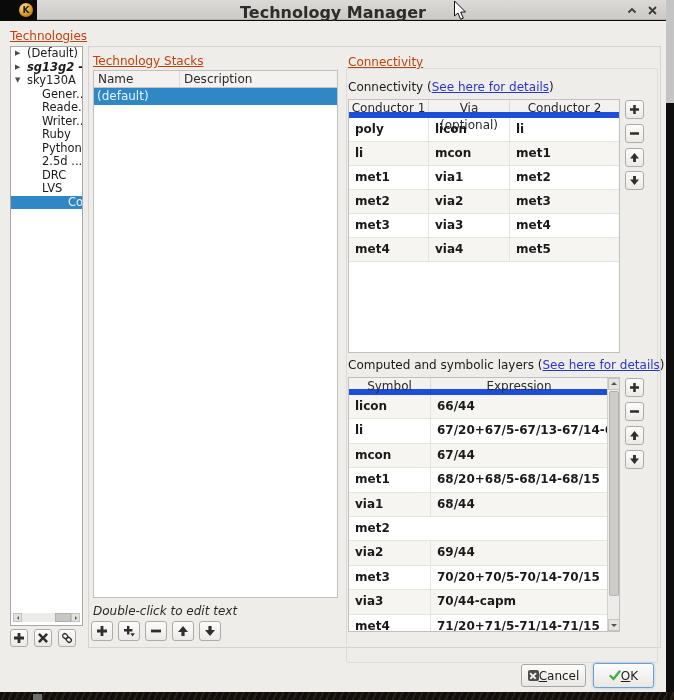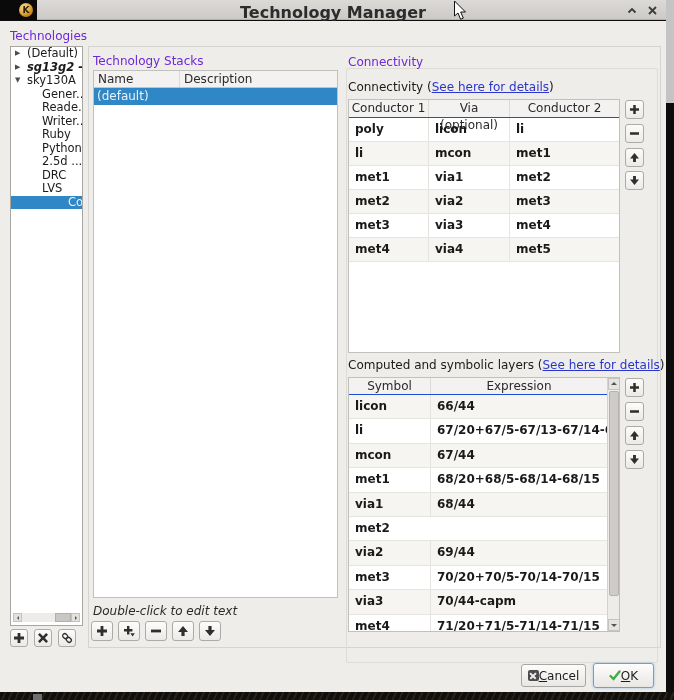--- a/index.html
+++ b/index.html
@@ -20,21 +20,21 @@
   .win-btn { position:absolute; top:3px; width:16px; height:15px; display:flex; align-items:center; justify-content:center; }
   .win-btn.shade { right:26px; } .win-btn.close { right:6px; }
   .win-btn svg { display:block; }
 
   
   .cursor { position:absolute; left:453px; top:0px; z-index:50; }
 
   
   .dialog { position:absolute; left:0; top:21px; width:666px; height:671px; background:#efedea; }
 
-  .label { color:#6d28d9; }
+  .label { color:#c2410c;text-decoration:underline; }
   .tech-label { position:absolute; left:10px; top:8px; }
 
   
   .tree { position:absolute; left:10px; top:25px; width:73px; height:580px;
     background:#ffffff; border:1px solid #a8a6a3; overflow:hidden; }
   .titem { position:relative; height:13.5px; line-height:13.5px; font-size:11.5px; white-space:nowrap; overflow:hidden; }
   .titem .tlabel { position:absolute; left:16px; top:0; }
   .titem.child .tlabel { left:31px; }
   .titem .expicon { position:absolute; left:4px; top:0; width:10px; color:#4c4c4c; }
   .expicon.col::before { content:"▶"; font-size:7px; position:relative; top:-2px; }
@@ -78,21 +78,21 @@
   .conn-group-title { position:absolute; left:348px; top:34px; }
   .heading { position:absolute; white-space:nowrap; }
   .heading a { color:#2b35cc; text-decoration:underline; cursor:pointer; }
   .conn-heading { left:348px; top:59px; }
   .layers-heading { left:348px; top:337px; }
 
   
   .dtable { position:absolute; background:#fff; border:1px solid #c2c0bc; overflow:hidden; }
   .conn-table { left:348px; top:78px; width:272px; height:254px; }
   .layers-table { left:348px; top:356px; width:272px; height:255px; }
-  .thead { display:flex; background:#f3f2f0; border-bottom:1px solid #1d4ed8; color:#2a2a2a; }
+  .thead { display:flex; background:#f3f2f0; border-bottom:6px solid #1d4ed8; color:#2a2a2a; }
   .conn-table .thead { height:18px; line-height:17px; }
   .layers-table .thead { height:17px; line-height:16px; }
   .th { text-align:center; border-right:1px solid #dddbd8; }
   .th:last-child { border-right:none; }
   .trow { display:flex; height:24px; line-height:23px; border-bottom:1px solid #e6e4e1; }
   .layers-table .trow { height:24.4px; line-height:23px; }
   .trow.alt { background:#f6f5f2; }
   .td { padding-left:6px; border-right:1px solid #e6e4e1; overflow:hidden; white-space:nowrap;font-weight:bold; }
   .td:last-child { border-right:none; }
   .cc1 { width:80px; } .cc2 { width:81px; } .cc3 { flex:1; }

